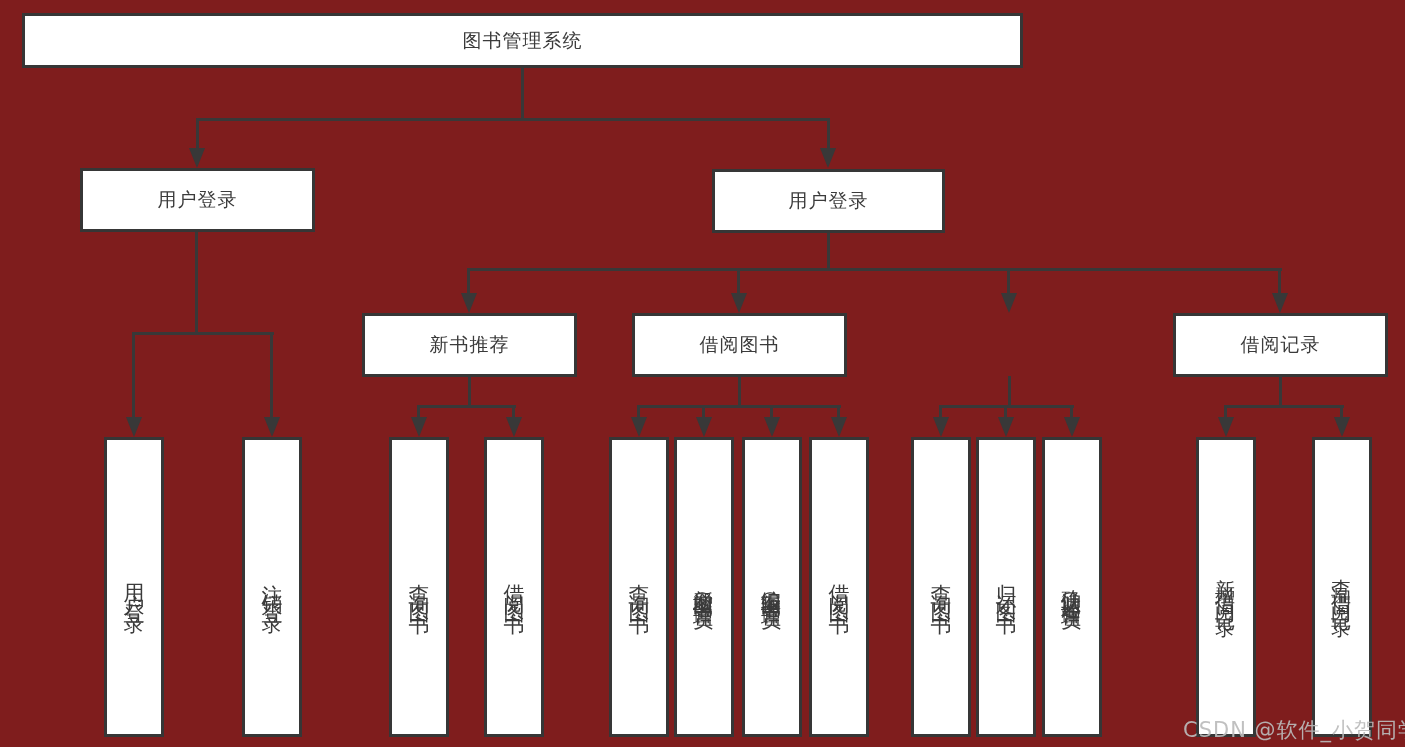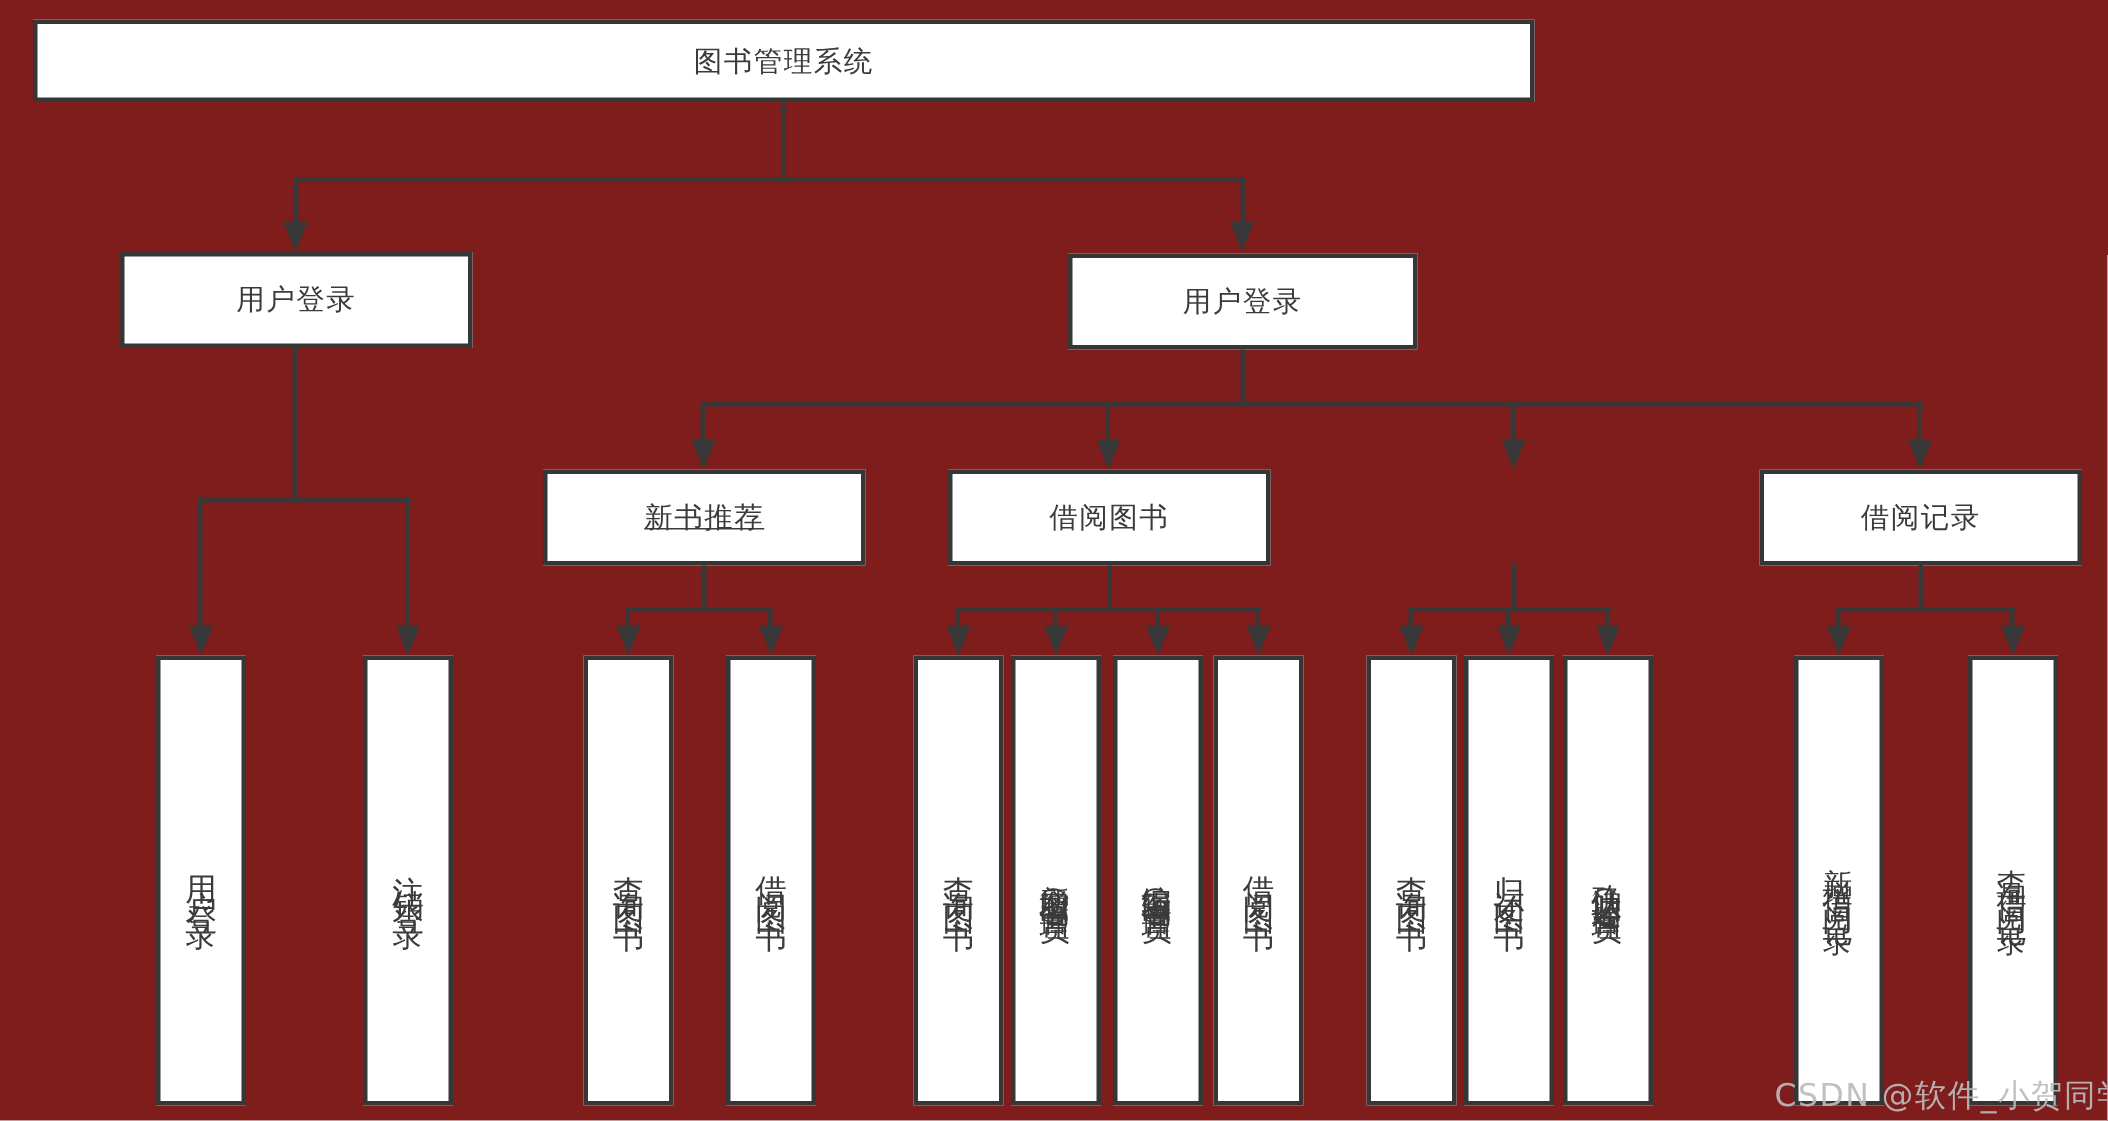--- a/index.html
+++ b/index.html
@@ -104,21 +104,21 @@
   <div class="hline" style="left:468px;  top:268px; width:814px;"></div>
   <div class="vline" style="left:467px;  top:268px; height:30px;"></div>
   <div class="arrow" style="left:461px;  top:293px;"></div>
   <div class="vline" style="left:737px;  top:268px; height:30px;"></div>
   <div class="arrow" style="left:731px;  top:293px;"></div>
   <div class="vline" style="left:1007px; top:268px; height:30px;"></div>
   <div class="arrow" style="left:1001px; top:293px;"></div>
   <div class="vline" style="left:1278px; top:268px; height:30px;"></div>
   <div class="arrow" style="left:1272px; top:293px;"></div>
 
-  <div class="node h-label" style="left:362px; top:313px; width:215px; height:64px;text-decoration:underline;">
+  <div class="node h-label" style="left:362px; top:313px; width:215px; height:64px;">
     <span>新书推荐</span>
   </div>
   <div class="node h-label" style="left:632px; top:313px; width:215px; height:64px;">
     <span>借阅图书</span>
   </div>
   <div class="node h-label" style="left:1173px; top:313px; width:215px; height:64px;">
     <span>借阅记录</span>
   </div>
 
   <div class="vline" style="left:468px; top:377px; height:30px;"></div>

